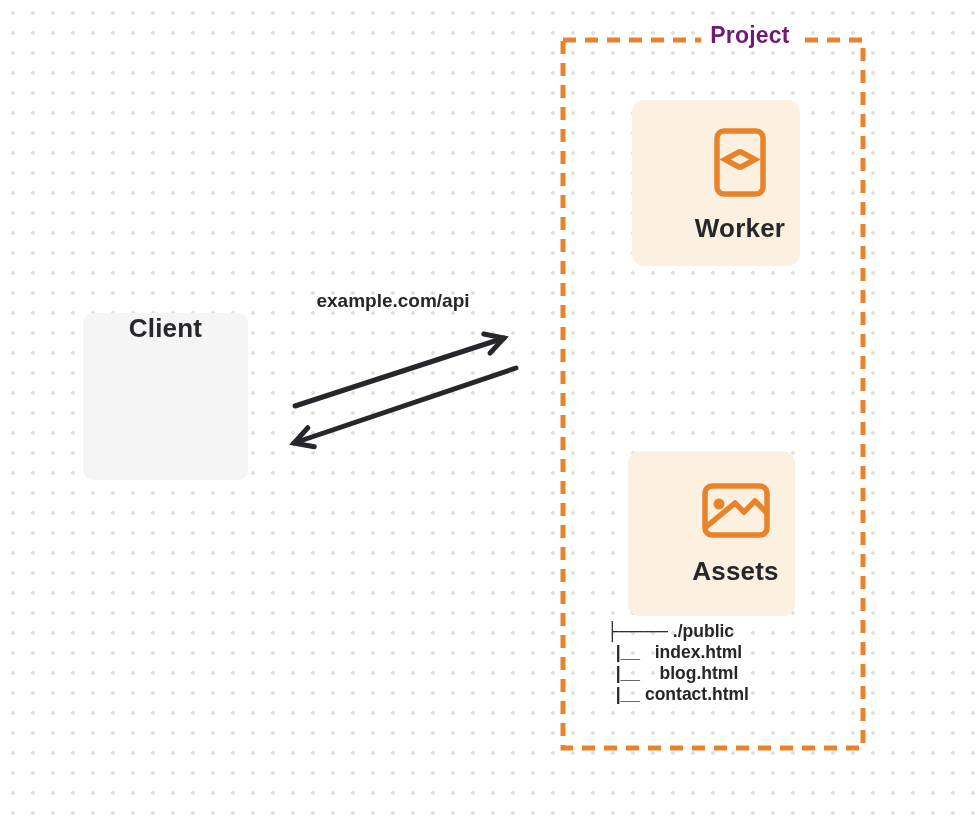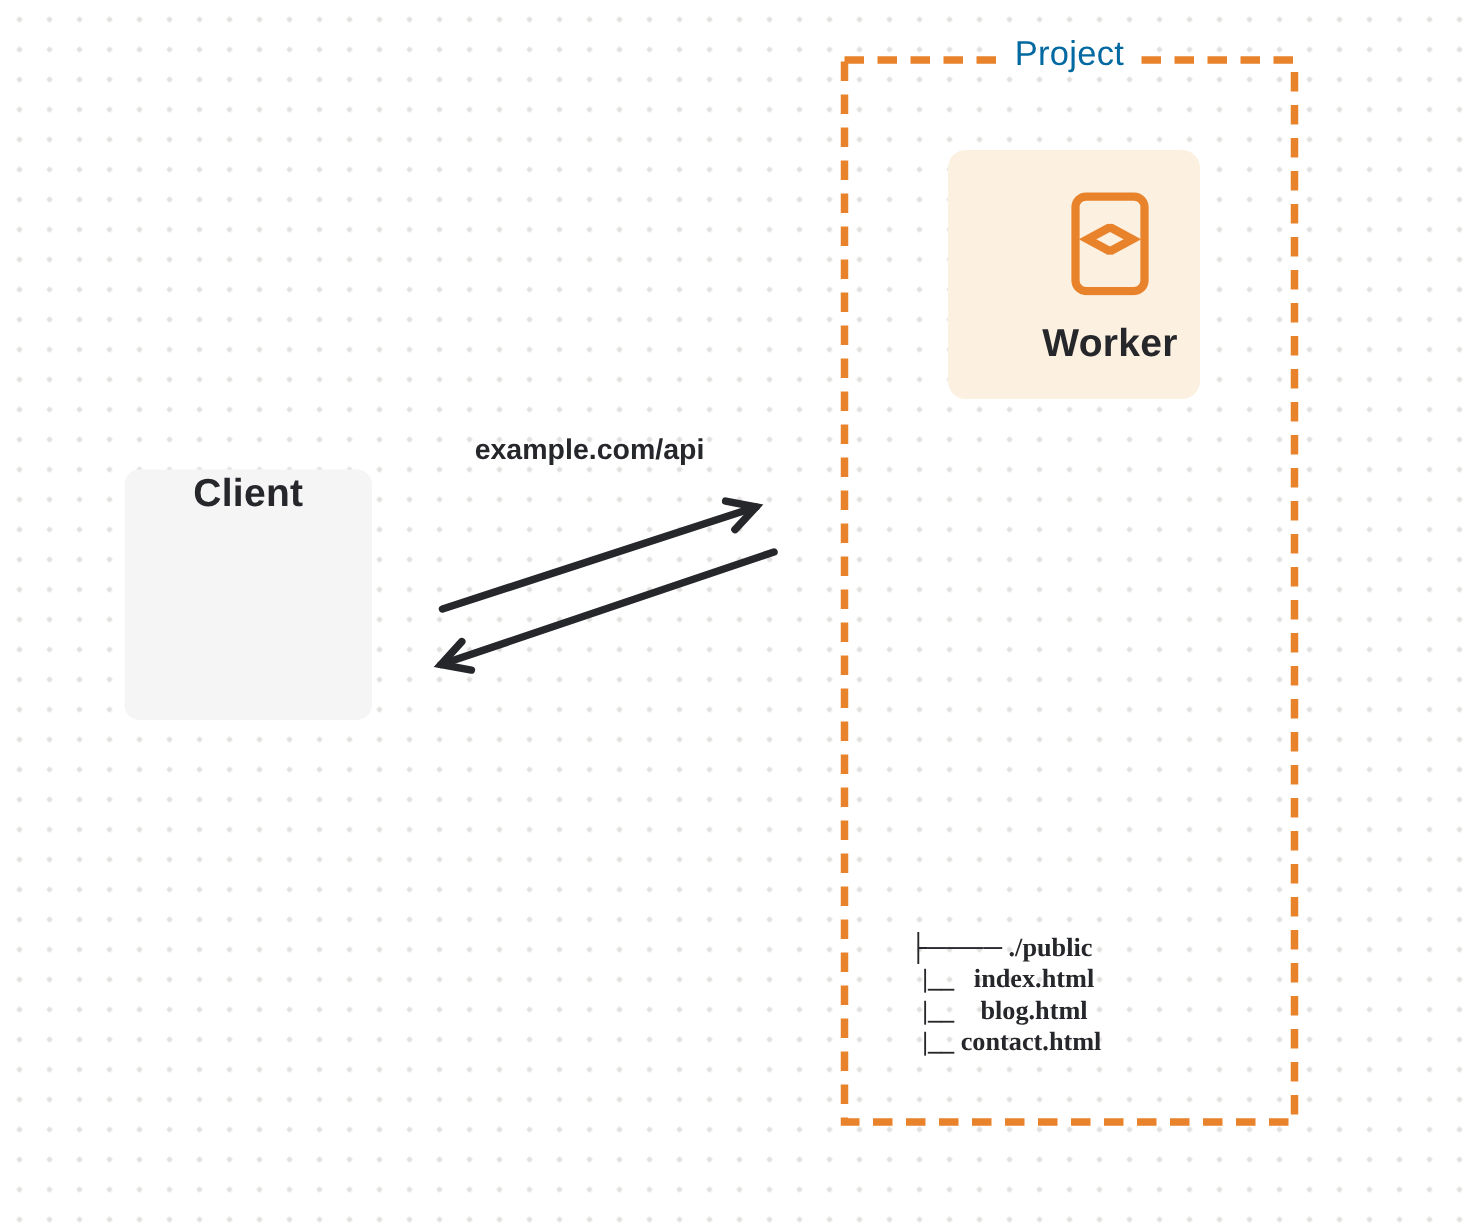--- a/index.html
+++ b/index.html
@@ -11,23 +11,23 @@
   }
   .canvas {
     position: relative; width: 980px; height: 818px;
     background-image: radial-gradient(circle, #E3E1DF 1.6px, rgba(255,255,255,0) 1.9px);
     background-size: 20px 20px;
     background-position: 3px 3px;
   }
   .overlay-svg { position: absolute; left: 0; top: 0; width: 980px; height: 818px; }
 
   .project-label {
-    position: absolute; left: 713px; top: 21px; transform: translateX(-50%);
+    position: absolute; left: 750px; top: 21px; transform: translateX(-50%);
     background: #ffffff; padding: 0 9px;
-    font-size: 23px; font-weight: 400; color: #0369a1; line-height: 28px;
+    font-size: 23px; font-weight: 700; color: #701a75; line-height: 28px;
     letter-spacing: 0.2px; white-space: nowrap;
   }
 
   .card {
     position: absolute; display: flex; flex-direction: column; align-items: center;
     box-sizing: border-box;
   }
   .card-node { background: #FCF0E0; border-radius: 12px; padding-left: 48px; }
   .card-worker { left: 632px; top: 100px; width: 168px; height: 166px; padding-top: 28px; }
   .card-assets { left: 628px; top: 451px; width: 167px; height: 165px; padding-top: 32px; }
@@ -43,21 +43,21 @@
   .card-worker .node-label { margin-top: 16px; }
   .card-assets .node-label { margin-top: 18px; }
 
   .request-label {
     position: absolute; left: 393px; top: 290px; transform: translateX(-50%);
     font-size: 19px; font-weight: 700; color: #26272B; white-space: nowrap;
   }
 
   .file-tree {
     position: absolute; left: 606px; top: 621px; margin: 0;
-    font-family: Liberation Serif, serif;
+    font-family: Liberation Sans, sans-serif;
     font-size: 17.5px; line-height: 21px; font-weight: 700;
     color: #26272B; white-space: pre;
   }
 </style>
 </head>
 <body>
 
 <div class="canvas">
 
   <svg class="overlay-svg" viewBox="0 0 980 818">
@@ -77,20 +77,33 @@
 
   <div class="card card-node card-worker">
     <svg width="52" height="69" viewBox="0 0 52 69">
       <rect x="3" y="3" width="46" height="63" rx="7" fill="none" stroke="#E8832C" stroke-width="5.5"></rect>
       <polyline points="25,24 11,31.5 25,39" fill="none" stroke="#E8832C" stroke-width="5.5" stroke-linecap="round" stroke-linejoin="miter"></polyline>
       <polyline points="27,24 41,31.5 27,39" fill="none" stroke="#E8832C" stroke-width="5.5" stroke-linecap="round" stroke-linejoin="miter"></polyline>
     </svg>
     <div class="node-label">Worker</div>
   </div>
 
+  <div class="card card-node card-assets">
+    <svg width="68" height="55" viewBox="0 0 68 55">
+      <defs>
+        <clipPath id="imgclip">
+            <rect x="3" y="3" width="62" height="49" rx="7"></rect>
+          </clipPath>
+      </defs>
+      <rect x="3" y="3" width="62" height="49" rx="7" fill="none" stroke="#E8832C" stroke-width="5.5"></rect>
+      <circle cx="17" cy="21" r="5.5" fill="#E8832C"></circle>
+      <polyline points="4,44 33,20 42,29 53,18 64,29" clip-path="url(#imgclip)" fill="none" stroke="#E8832C" stroke-width="5.5" stroke-linecap="round" stroke-linejoin="round"></polyline>
+    </svg>
+    <div class="node-label">Assets</div>
+  </div>
 
   <div class="card card-client">
     <div class="node-label">Client</div>
   </div>
 
   <div class="request-label">example.com/api</div>
 
   <pre class="file-tree">├──── ./public
   |__   index.html
   |__    blog.html

